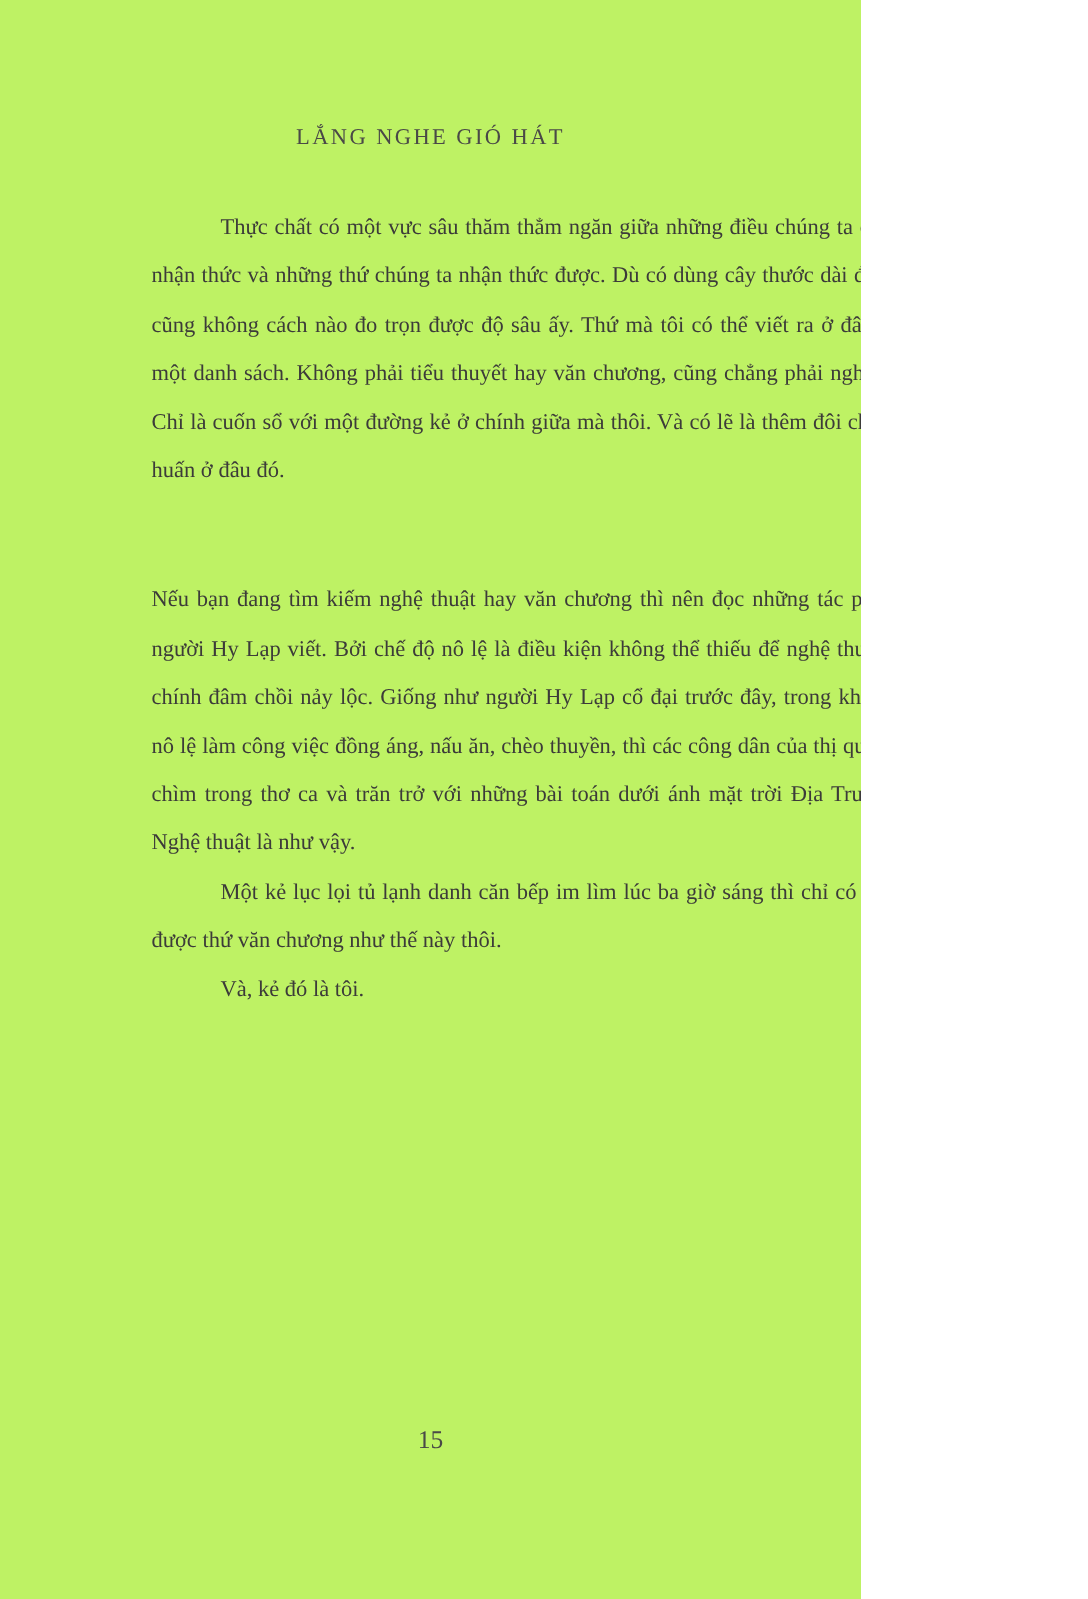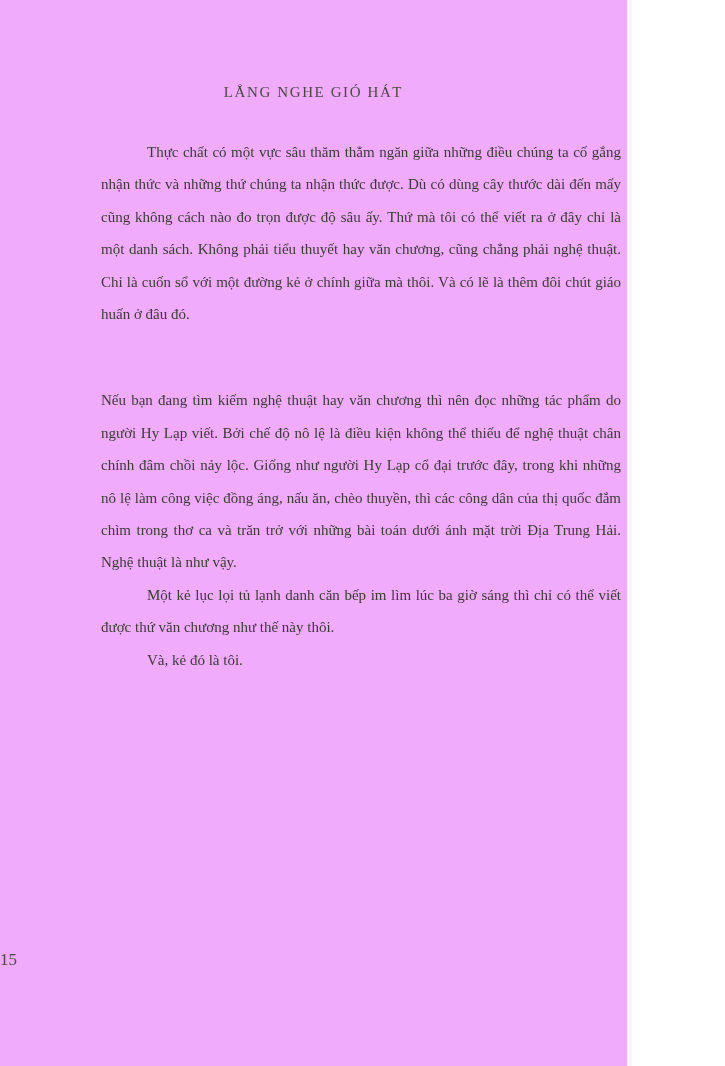--- a/index.html
+++ b/index.html
@@ -3,23 +3,23 @@
   <meta charset="utf-8">
   <style>
     * { box-sizing: border-box; }
     html, body {
       margin: 0;
       padding: 0;
       background: #ffffff;
     }
     .page {
       position: relative;
-      width: 627px;
+      width: 574px;
       height: 1066px;
-      background: #f0abfc;
+      background: #bef264;
       font-family: "Liberation Serif", "DejaVu Serif", serif;
       color: #3c3b39;
       overflow: hidden;
     }
     .running-header {
       position: absolute;
       top: 84px;
       left: 0;
       width: 100%;
       text-align: center;
@@ -45,21 +45,21 @@
       text-indent: 46px;
     }
     .para.section-start {
       margin-top: 54px;
     }
     .page-number {
       position: absolute;
       top: 950px;
       left: 0;
       width: 100%;
-      text-align: left;
+      text-align: center;
       font-size: 17px;
       color: #4a4947;
     }
   </style>
 </head>
 <body>
 
 <div class="page">
 
   <div class="running-header">LẮNG NGHE GIÓ HÁT</div>

